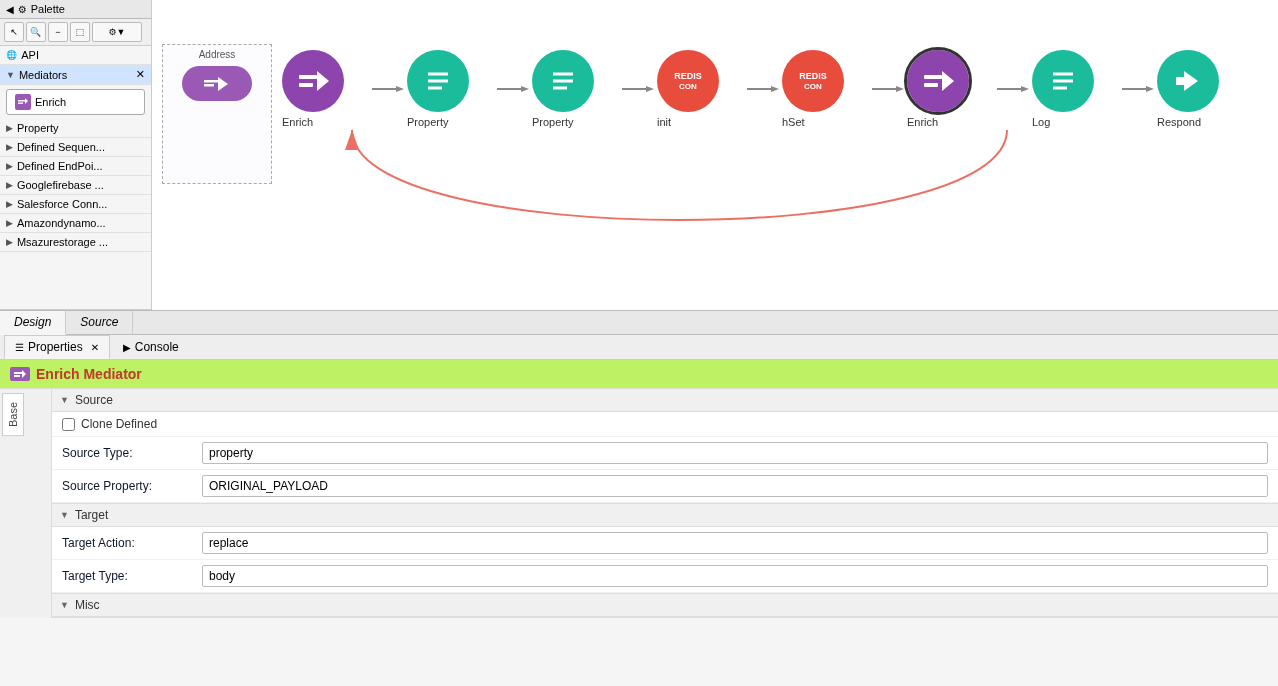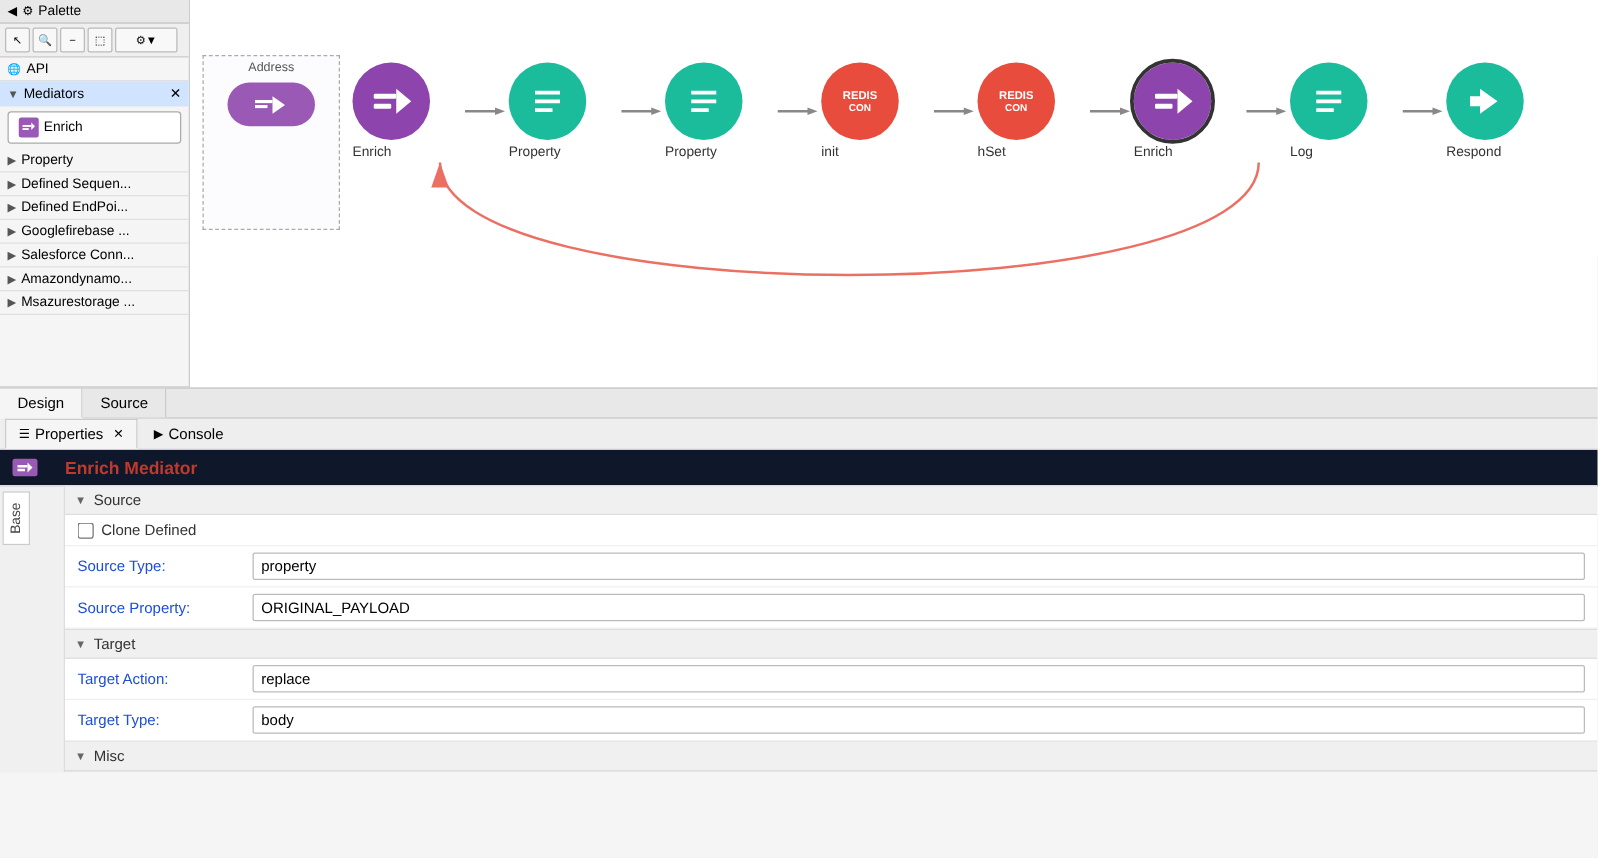--- a/index.html
+++ b/index.html
@@ -158,20 +158,21 @@
       display: flex;
       border-bottom: 1px solid #bbb;
       background: #e8e8e8;
     }
     .bottom-tab {
       padding: 4px 14px;
       cursor: pointer;
       border-right: 1px solid #ccc;
       font-size: 12px;
       background: #e8e8e8;
+      font-style: italic;
     }
     .bottom-tab.active {
       background: #f5f5f5;
       border-bottom: 2px solid #f5f5f5;
       margin-bottom: -1px;
     }
 
     
     #properties-area {
       background: #f5f5f5;
@@ -196,23 +197,23 @@
       border: 1px solid #ccc;
       border-bottom: 1px solid #f5f5f5;
     }
     .prop-tab-icon { font-size: 10px; }
 
     .mediator-title {
       padding: 6px 10px;
       font-size: 14px;
       font-weight: bold;
       color: #c0392b;
-      display: flex; align-items: center; gap: 22px;
+      display: flex; align-items: center; gap: 6px;
       border-bottom: 1px solid #ddd;
-      background: #0f172a;
+      background: #bef264;
     }
     .mediator-title-icon {
       width: 20px; height: 14px;
       background: #9b59b6;
       border-radius: 2px;
       display: flex; align-items: center; justify-content: center;
       color: white; font-size: 8px;
     }
 
     
@@ -260,21 +261,21 @@
 
     .form-row {
       display: flex;
       align-items: center;
       padding: 5px 10px;
       border-bottom: 1px solid #f0f0f0;
     }
     .form-label {
       width: 140px;
       font-size: 12px;
-      color: #1d4ed8;
+      color: #0f172a;
       flex-shrink: 0;
     }
     .form-input {
       flex: 1;
       padding: 3px 6px;
       border: 1px solid #bbb;
       border-radius: 2px;
       font-size: 12px;
       background: #fff;
     }

